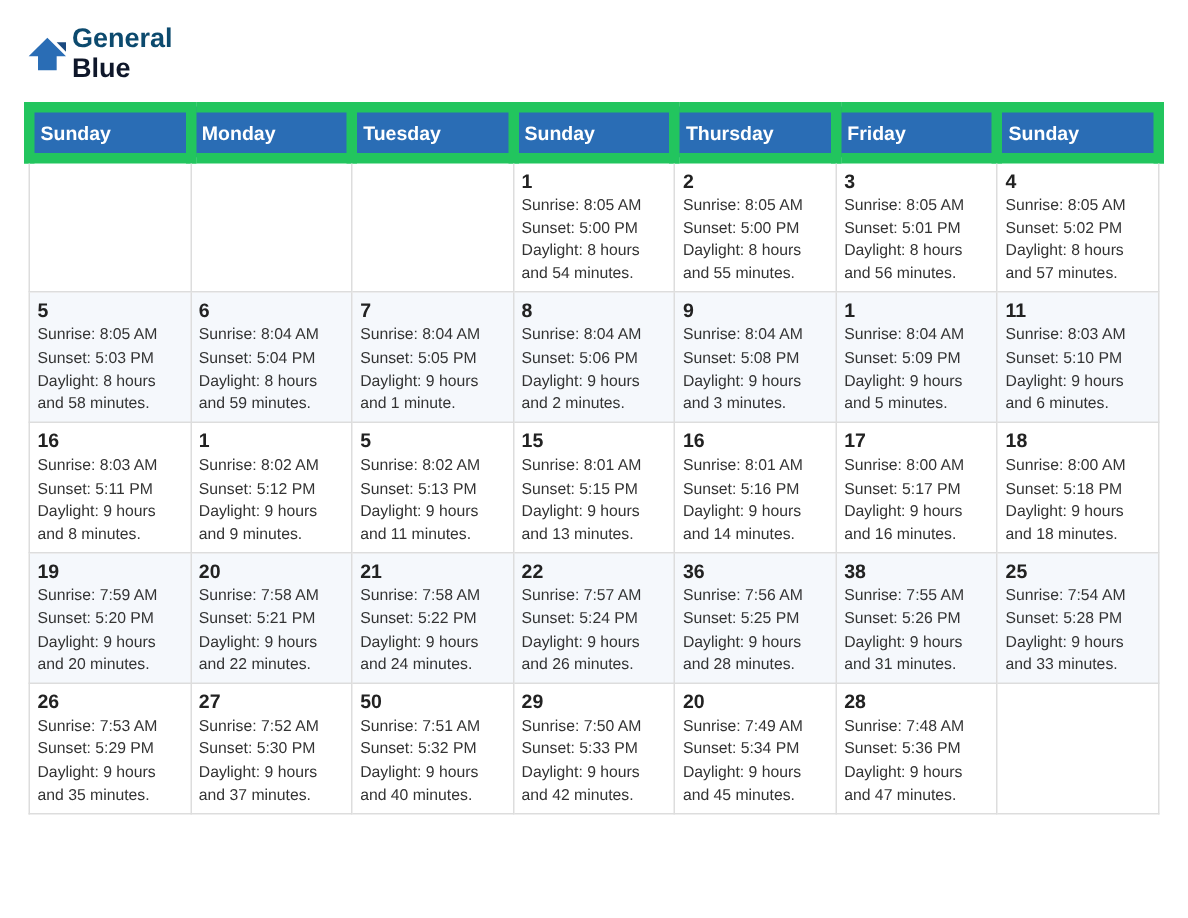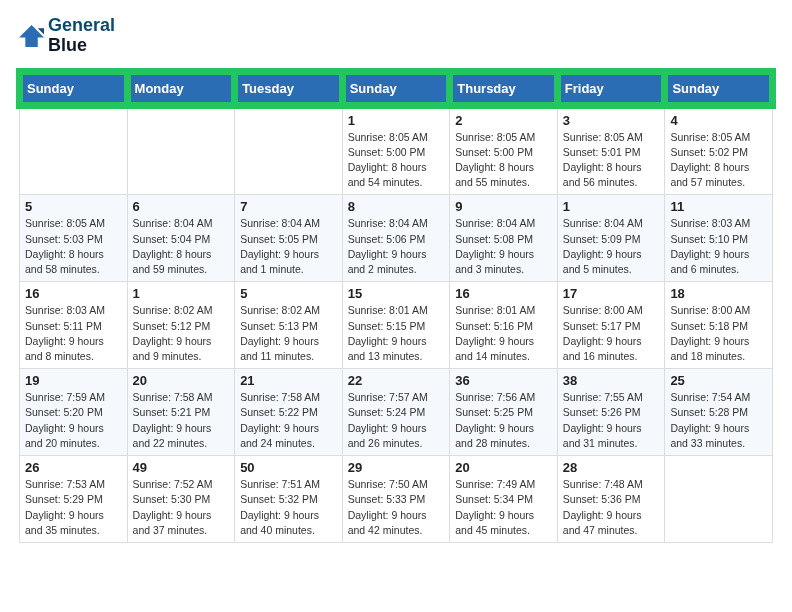--- a/index.html
+++ b/index.html
@@ -240,21 +240,21 @@
           <span class="day-num">25</span>
           <div class="cell-content">Sunrise: 7:54 AM<br>Sunset: 5:28 PM<br>Daylight: 9 hours<br>and 33 minutes.</div>
         </td>
       </tr>
       <tr>
         <td>
           <span class="day-num">26</span>
           <div class="cell-content">Sunrise: 7:53 AM<br>Sunset: 5:29 PM<br>Daylight: 9 hours<br>and 35 minutes.</div>
         </td>
         <td>
-          <span class="day-num">49</span>
+          <span class="day-num">27</span>
           <div class="cell-content">Sunrise: 7:52 AM<br>Sunset: 5:30 PM<br>Daylight: 9 hours<br>and 37 minutes.</div>
         </td>
         <td>
           <span class="day-num">50</span>
           <div class="cell-content">Sunrise: 7:51 AM<br>Sunset: 5:32 PM<br>Daylight: 9 hours<br>and 40 minutes.</div>
         </td>
         <td>
           <span class="day-num">29</span>
           <div class="cell-content">Sunrise: 7:50 AM<br>Sunset: 5:33 PM<br>Daylight: 9 hours<br>and 42 minutes.</div>
         </td>

